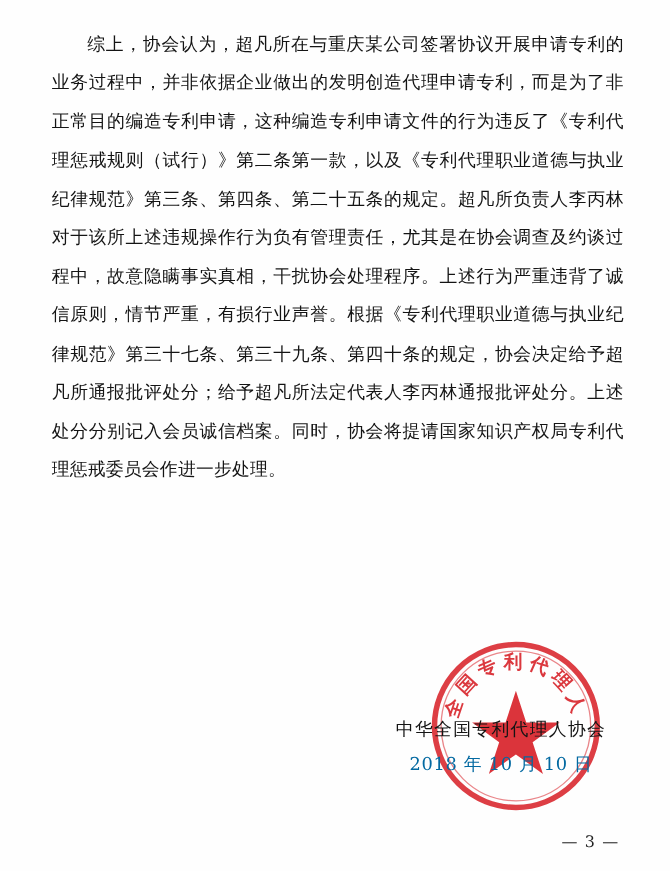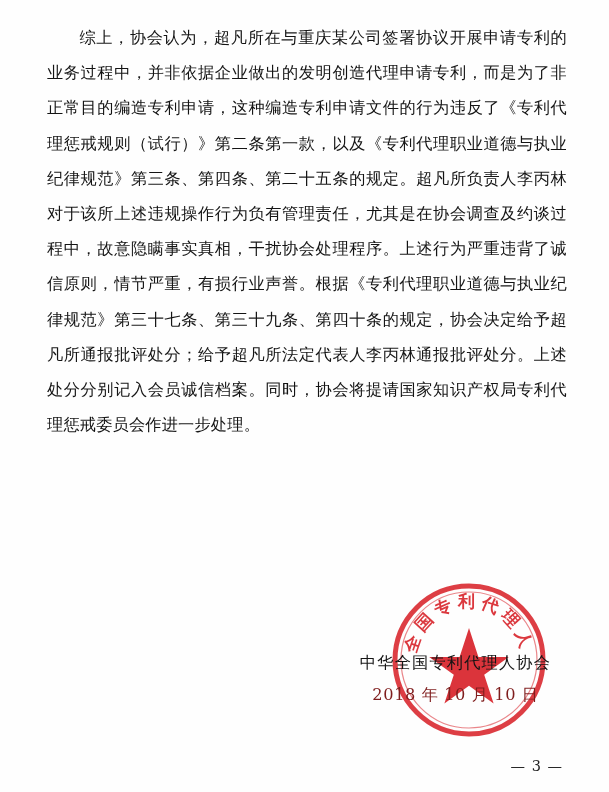--- a/index.html
+++ b/index.html
@@ -30,41 +30,40 @@
   }
   .para {
     font-size: 16.2px;
     line-height: 35.2px;
     letter-spacing: 0.2px;
     text-align: justify;
     text-justify: inter-ideograph;
     text-indent: 2em;
     margin: 0 0 10px 0;
     color: #141414;
-    font-family: Liberation Mono, monospace;
   }
   .signature-block {
     position: absolute;
     right: 46px;
     top: 648px;
     width: 215px;
     text-align: center;
   }
   .sig-org {
     font-size: 16.2px;
     line-height: 30px;
     letter-spacing: 1.2px;
     color: #141414;
     white-space: nowrap;
   }
   .sig-date {
     font-size: 16.2px;
     line-height: 30px;
     letter-spacing: 0.6px;
-    color: #7f1d1d;
+    color: #0369a1;
     white-space: nowrap;
     margin-top: 2px;
   }
   .seal {
     position: absolute;
     left: 389px;
     top: 580px;
     width: 160px;
     height: 160px;
     pointer-events: none;

